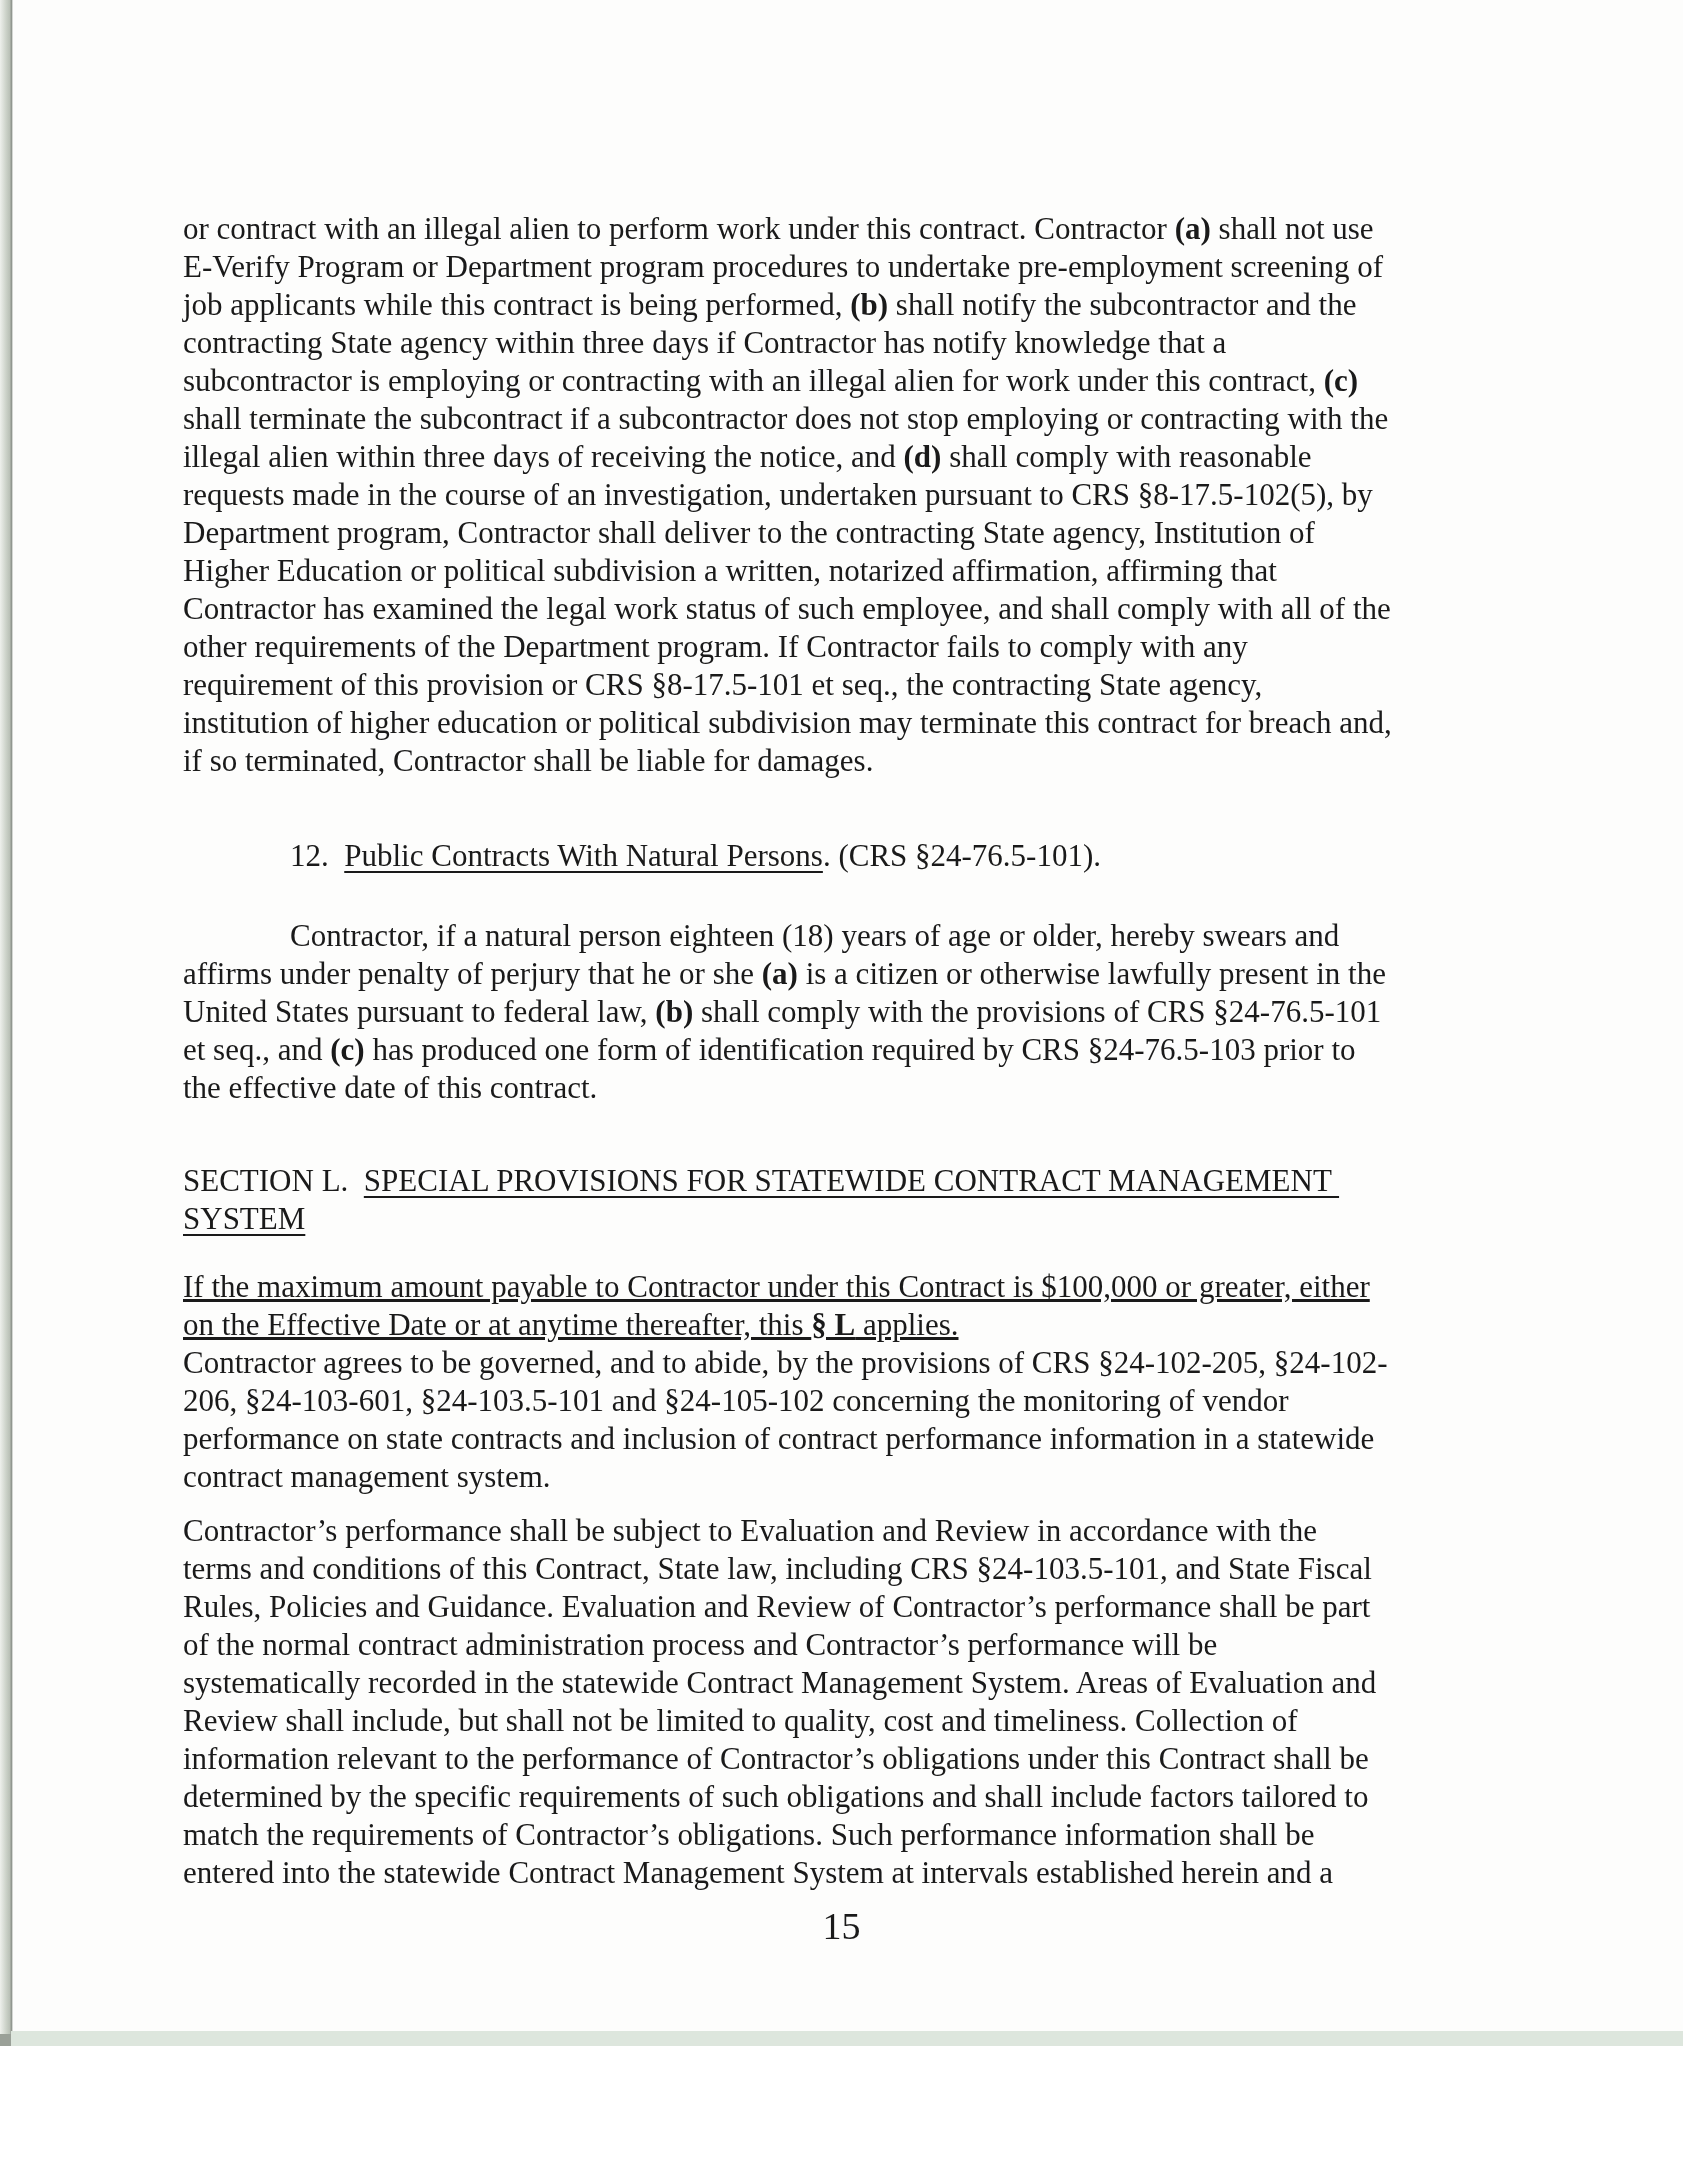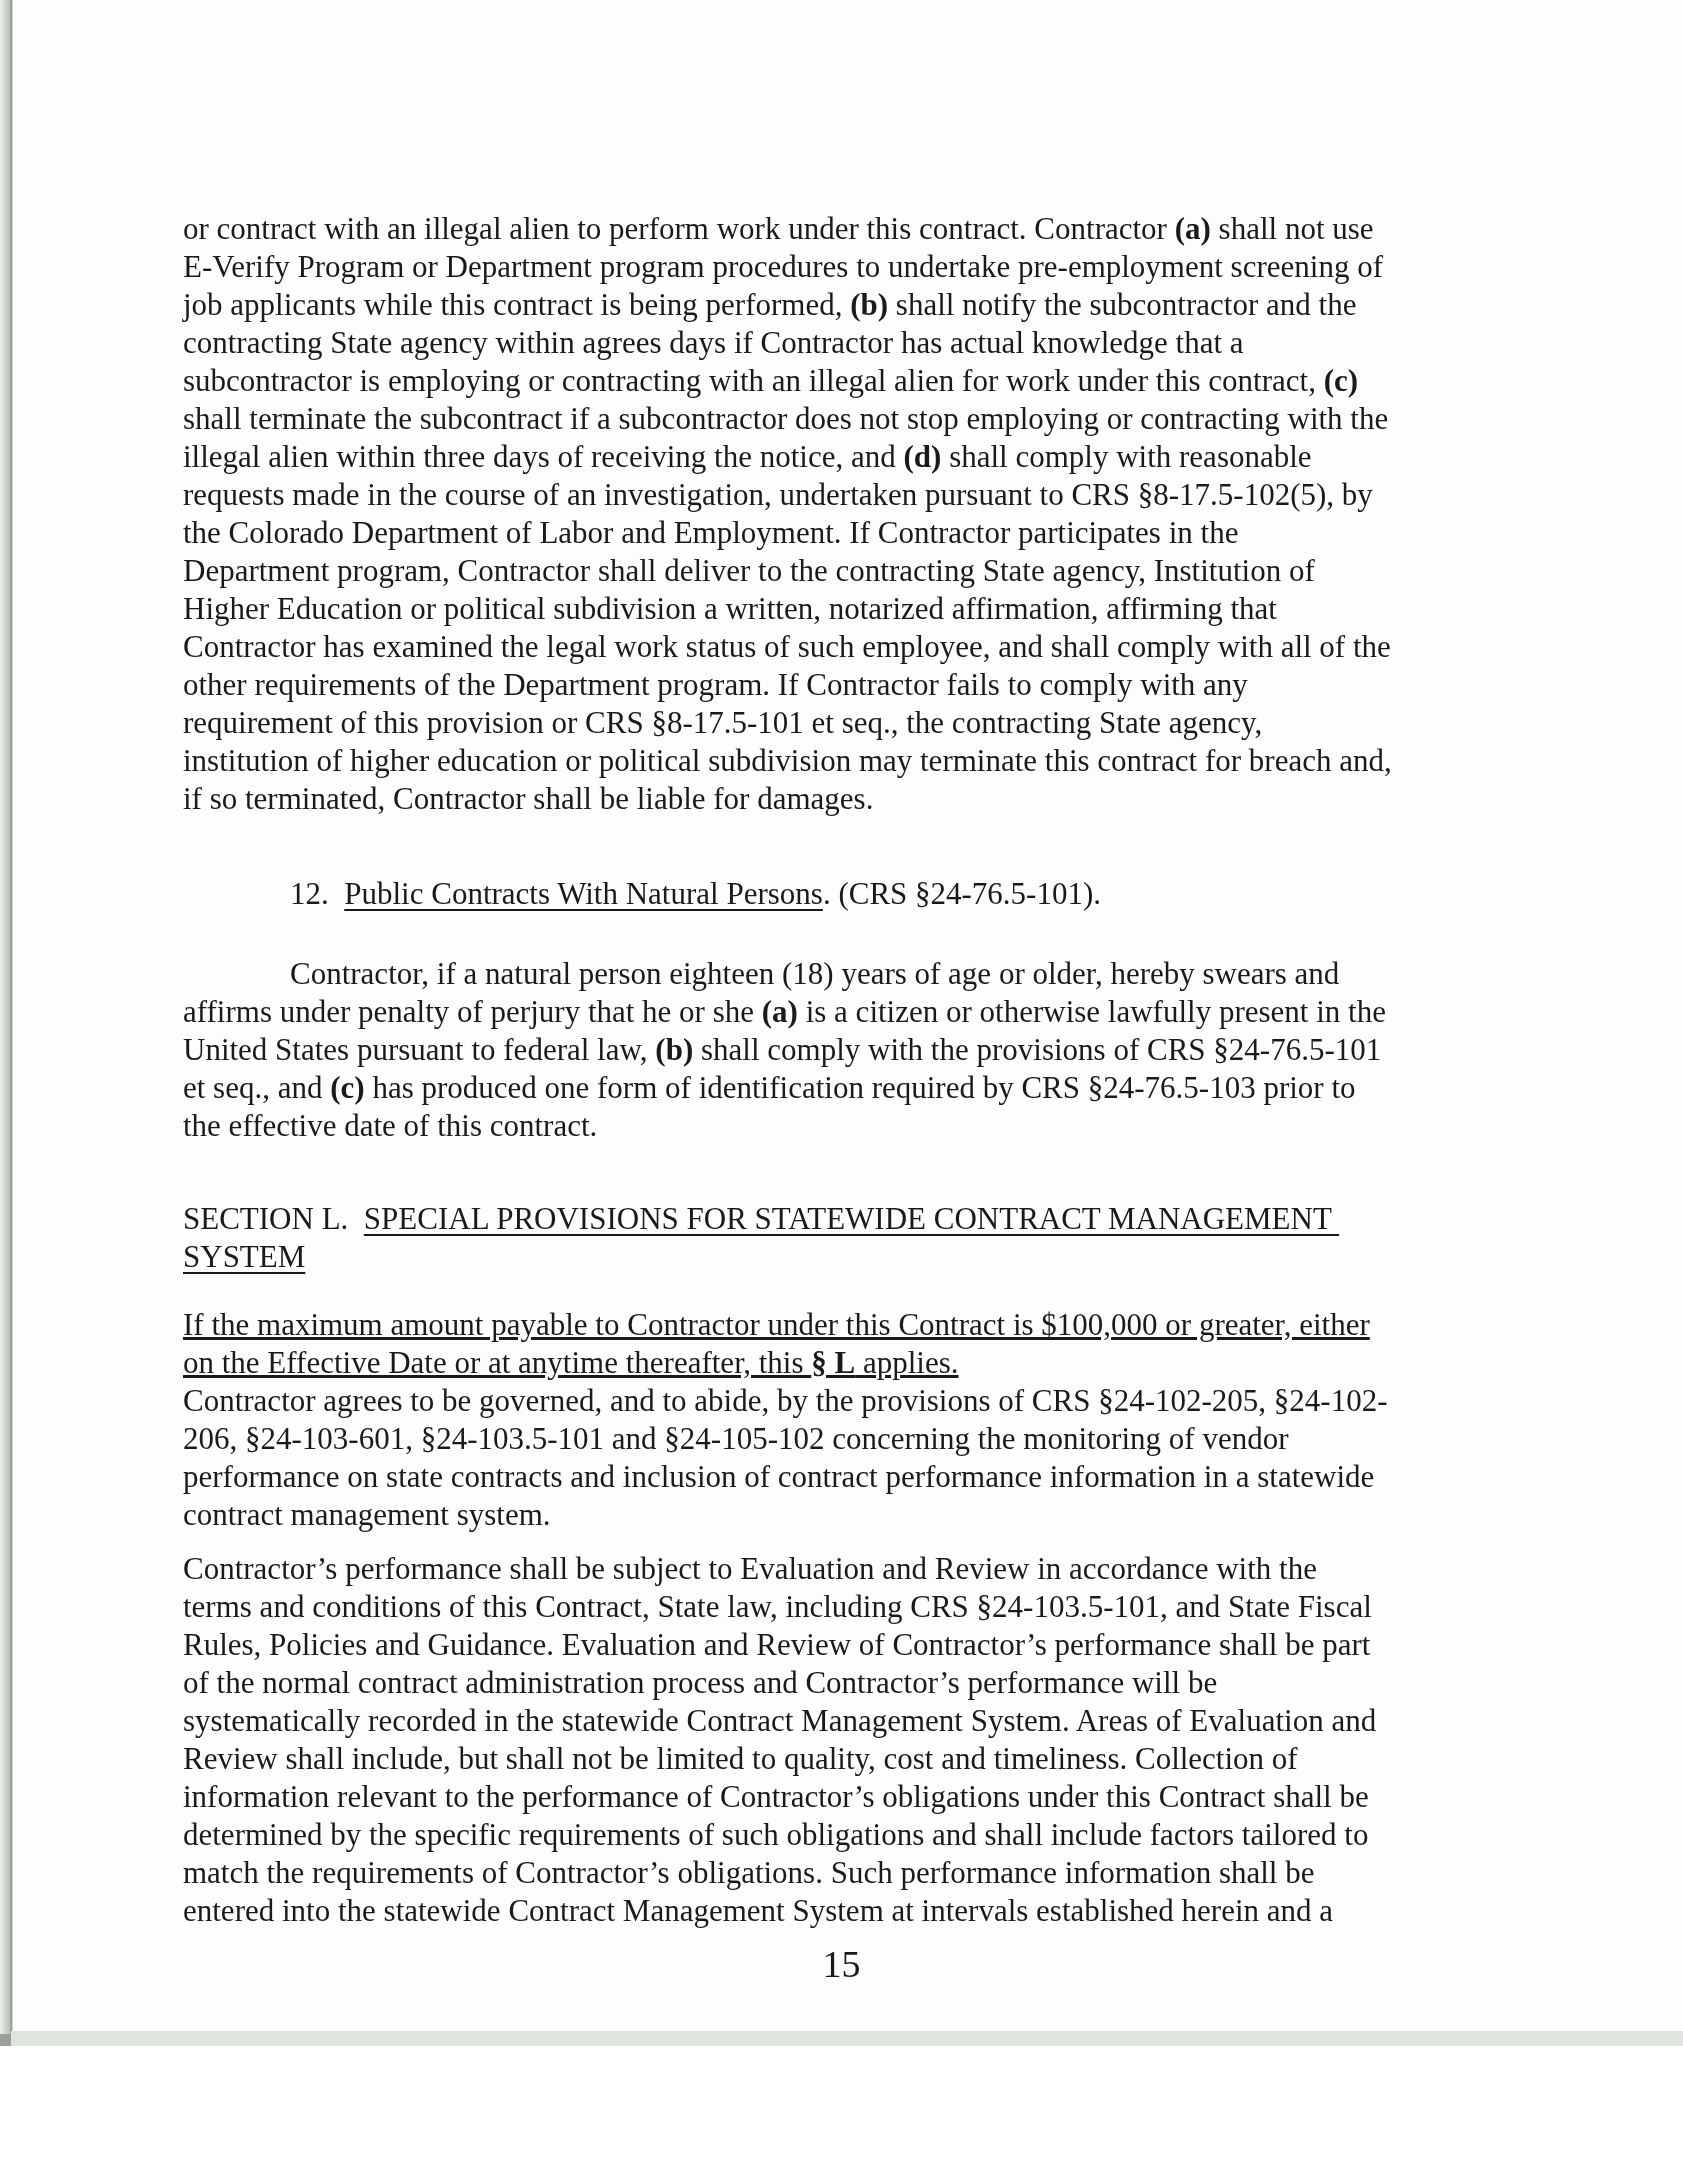--- a/index.html
+++ b/index.html
@@ -71,26 +71,25 @@
 <div class="page">
   <div class="scan-edge-left"></div>
   <div class="scan-band-bottom"></div>
   <div class="scan-band-notch"></div>
 
   <div class="content">
     <div class="para para-continuation">
         <div class="line"><span>or contract with an illegal alien to perform work under this contract. Contractor </span><span class="b">(a)</span><span> shall not use</span></div>
         <div class="line"><span>E-Verify Program or Department program procedures to undertake pre-employment screening of</span></div>
         <div class="line"><span>job applicants while this contract is being performed, </span><span class="b">(b)</span><span> shall notify the subcontractor and the</span></div>
-        <div class="line"><span>contracting State agency within agrees days if Contractor has actual knowledge that a</span></div>
+        <div class="line"><span>contracting State agency within three days if Contractor has notify knowledge that a</span></div>
         <div class="line"><span>subcontractor is employing or contracting with an illegal alien for work under this contract, </span><span class="b">(c)</span></div>
         <div class="line"><span>shall terminate the subcontract if a subcontractor does not stop employing or contracting with the</span></div>
         <div class="line"><span>illegal alien within three days of receiving the notice, and </span><span class="b">(d)</span><span> shall comply with reasonable</span></div>
         <div class="line"><span>requests made in the course of an investigation, undertaken pursuant to CRS §8-17.5-102(5), by</span></div>
-        <div class="line"><span>the Colorado Department of Labor and Employment. If Contractor participates in the</span></div>
         <div class="line"><span>Department program, Contractor shall deliver to the contracting State agency, Institution of</span></div>
         <div class="line"><span>Higher Education or political subdivision a written, notarized affirmation, affirming that</span></div>
         <div class="line"><span>Contractor has examined the legal work status of such employee, and shall comply with all of the</span></div>
         <div class="line"><span>other requirements of the Department program. If Contractor fails to comply with any</span></div>
         <div class="line"><span>requirement of this provision or CRS §8-17.5-101 et seq., the contracting State agency,</span></div>
         <div class="line"><span>institution of higher education or political subdivision may terminate this contract for breach and,</span></div>
         <div class="line"><span>if so terminated, Contractor shall be liable for damages.</span></div>
       </div>
 
     <div class="para para-clause12-heading">

